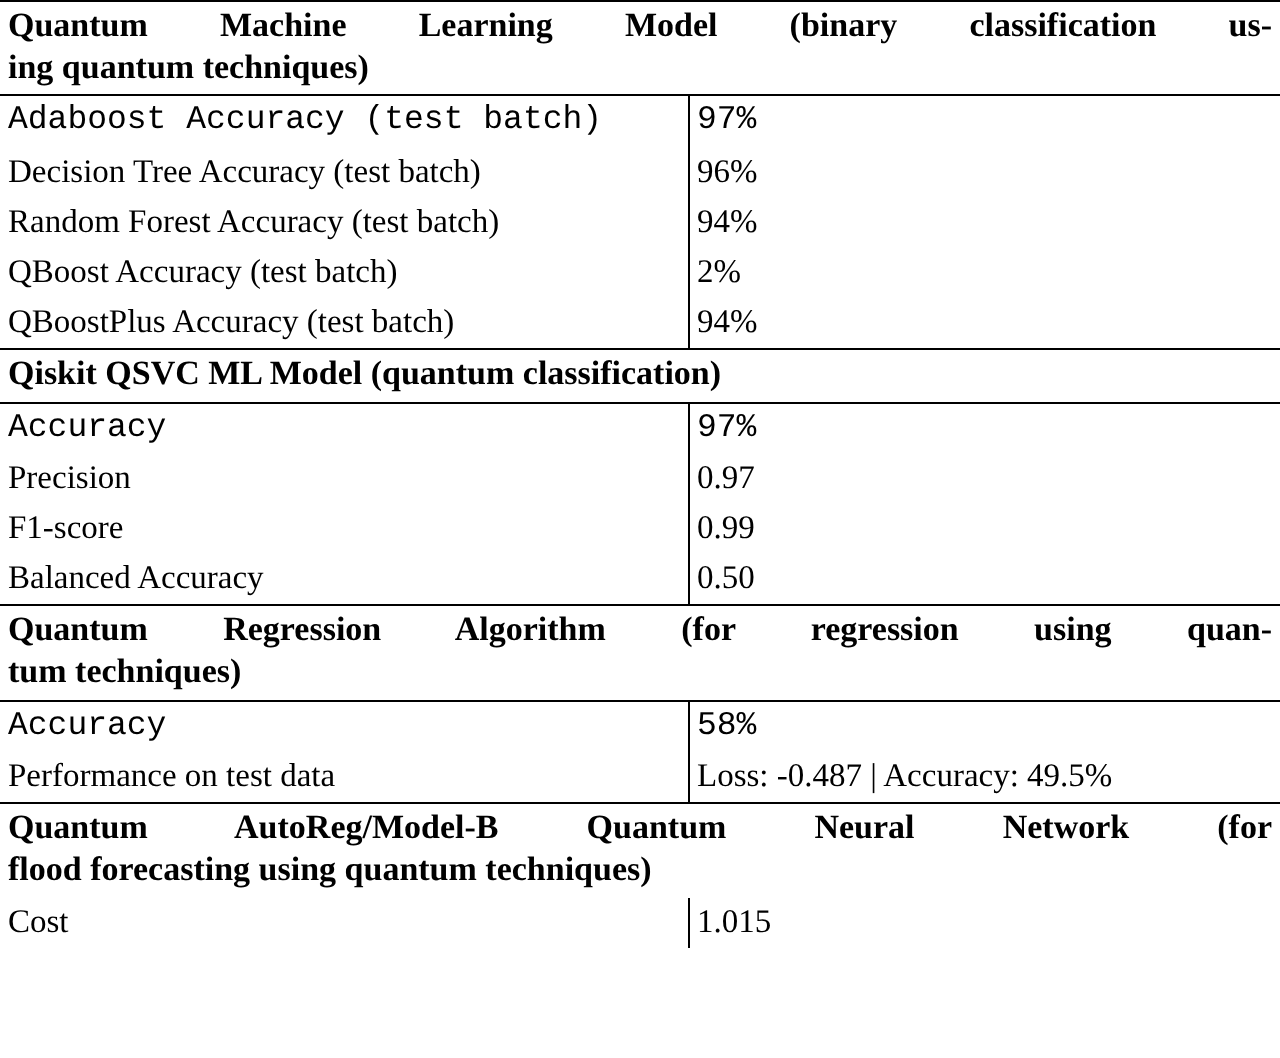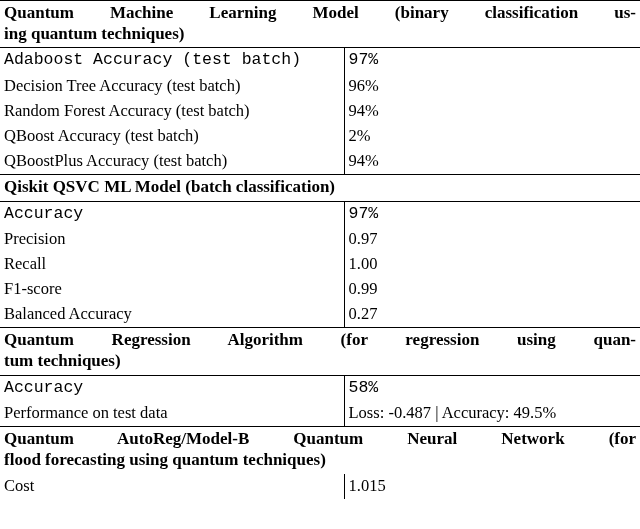--- a/index.html
+++ b/index.html
@@ -96,41 +96,37 @@
       <tr>
         <td class="label">QBoost Accuracy (test batch)</td>
         <td class="value">2%</td>
       </tr>
       <tr>
         <td class="label">QBoostPlus Accuracy (test batch)</td>
         <td class="value">94%</td>
       </tr>
 
       <tr class="rule-top">
-        <td class="section nojust" colspan="2">Qiskit QSVC ML Model (batch classification)</td>
+        <td class="section nojust" colspan="2">Qiskit QSVC ML Model (quantum classification)</td>
       </tr>
       <tr class="rule-thin">
         <td class="label">Accuracy</td>
         <td class="value">97%</td>
       </tr>
       <tr>
         <td class="label">Precision</td>
         <td class="value">0.97</td>
       </tr>
       <tr>
-        <td class="label">Recall</td>
-        <td class="value">1.00</td>
-      </tr>
-      <tr>
         <td class="label">F1-score</td>
         <td class="value">0.99</td>
       </tr>
       <tr>
         <td class="label">Balanced Accuracy</td>
-        <td class="value">0.27</td>
+        <td class="value">0.50</td>
       </tr>
 
       <tr class="rule-top">
         <td class="section" colspan="2">
           <span>Quantum Regression Algorithm (for regression using quan-</span>
           <span class="section-line2" style="text-align:center;text-align-last:left;">tum techniques)</span>
         </td>
       </tr>
       <tr class="rule-thin">
         <td class="label">Accuracy</td>

